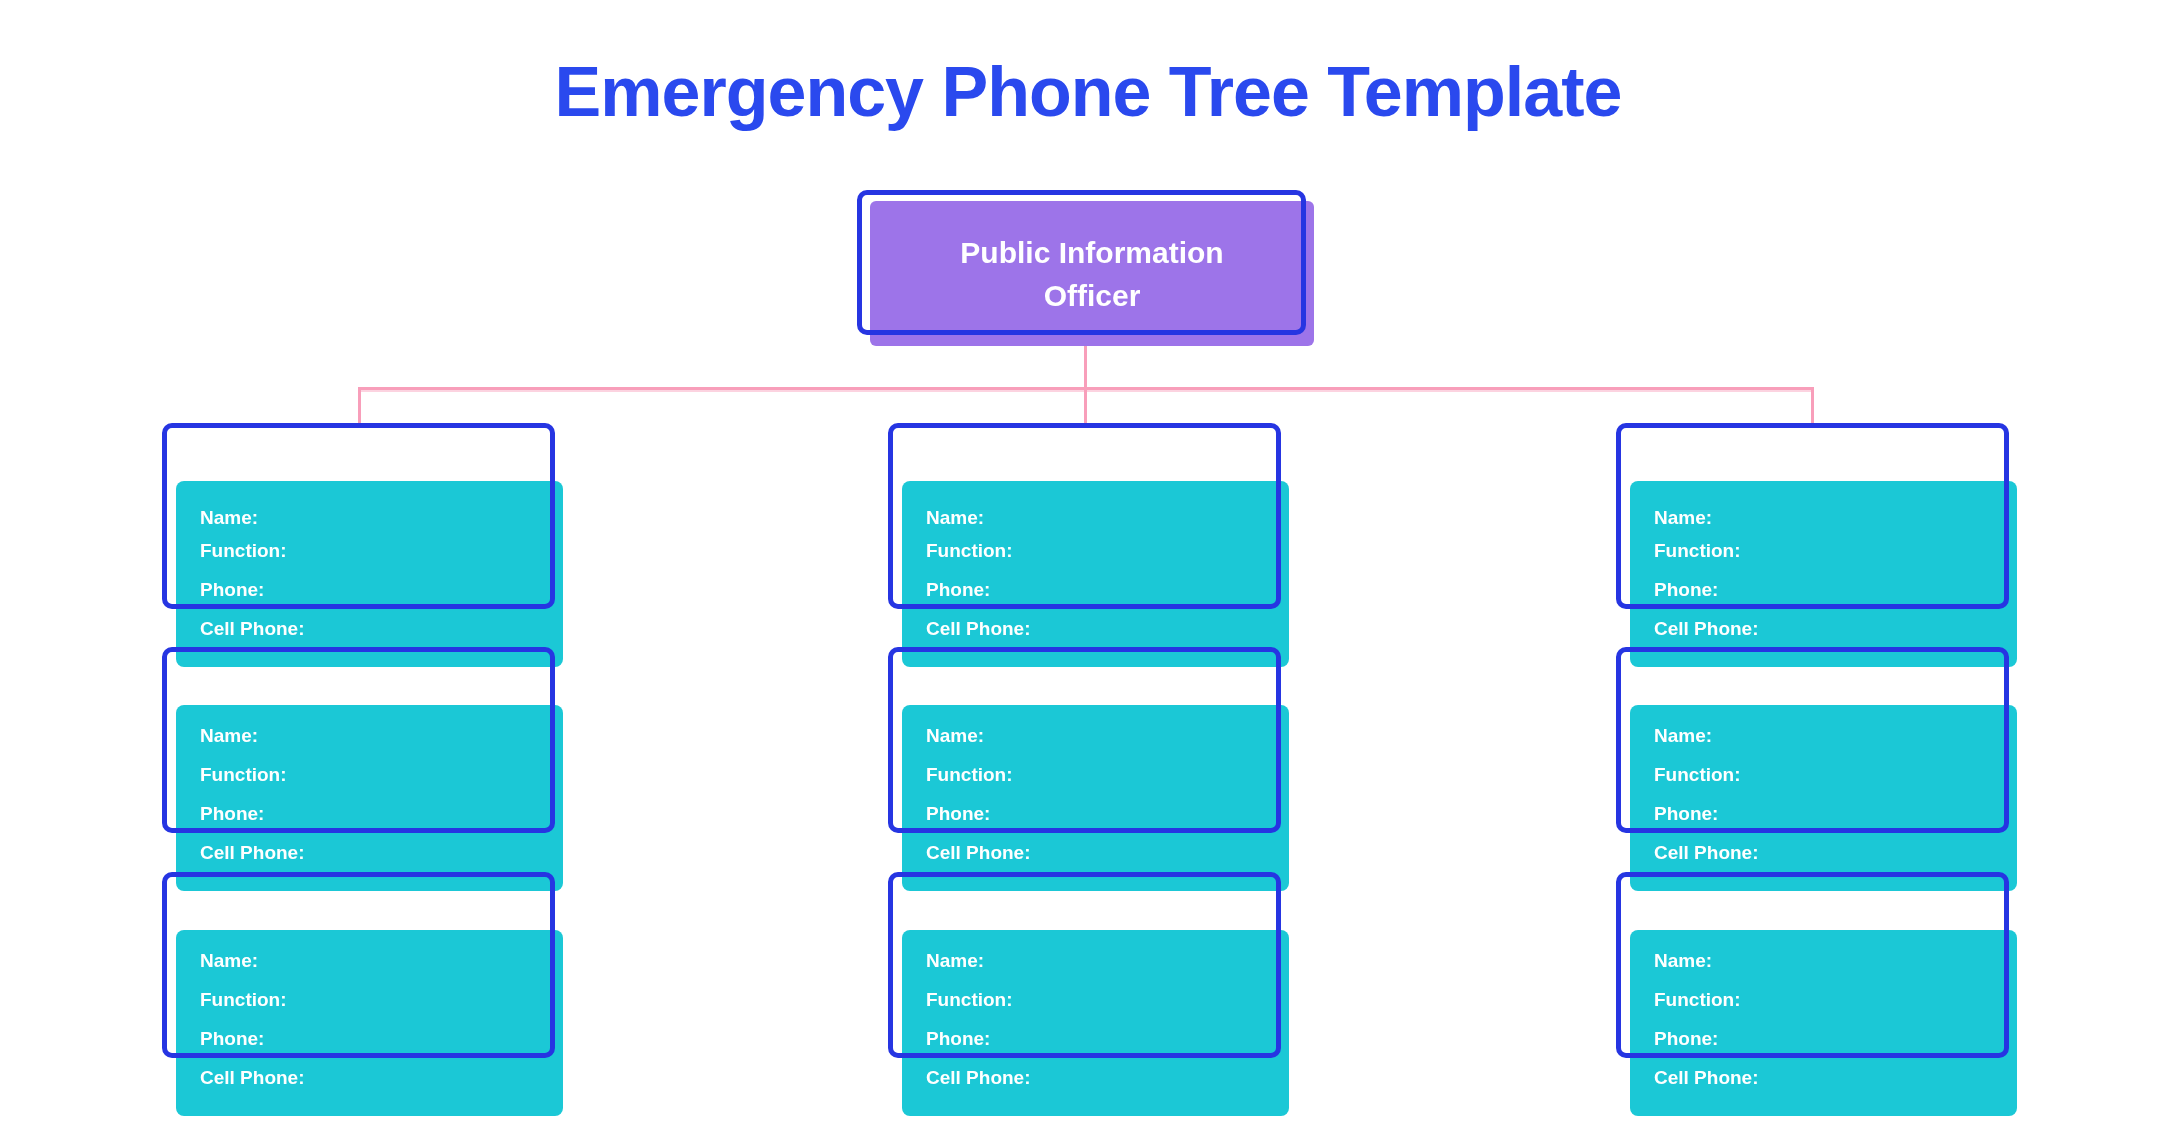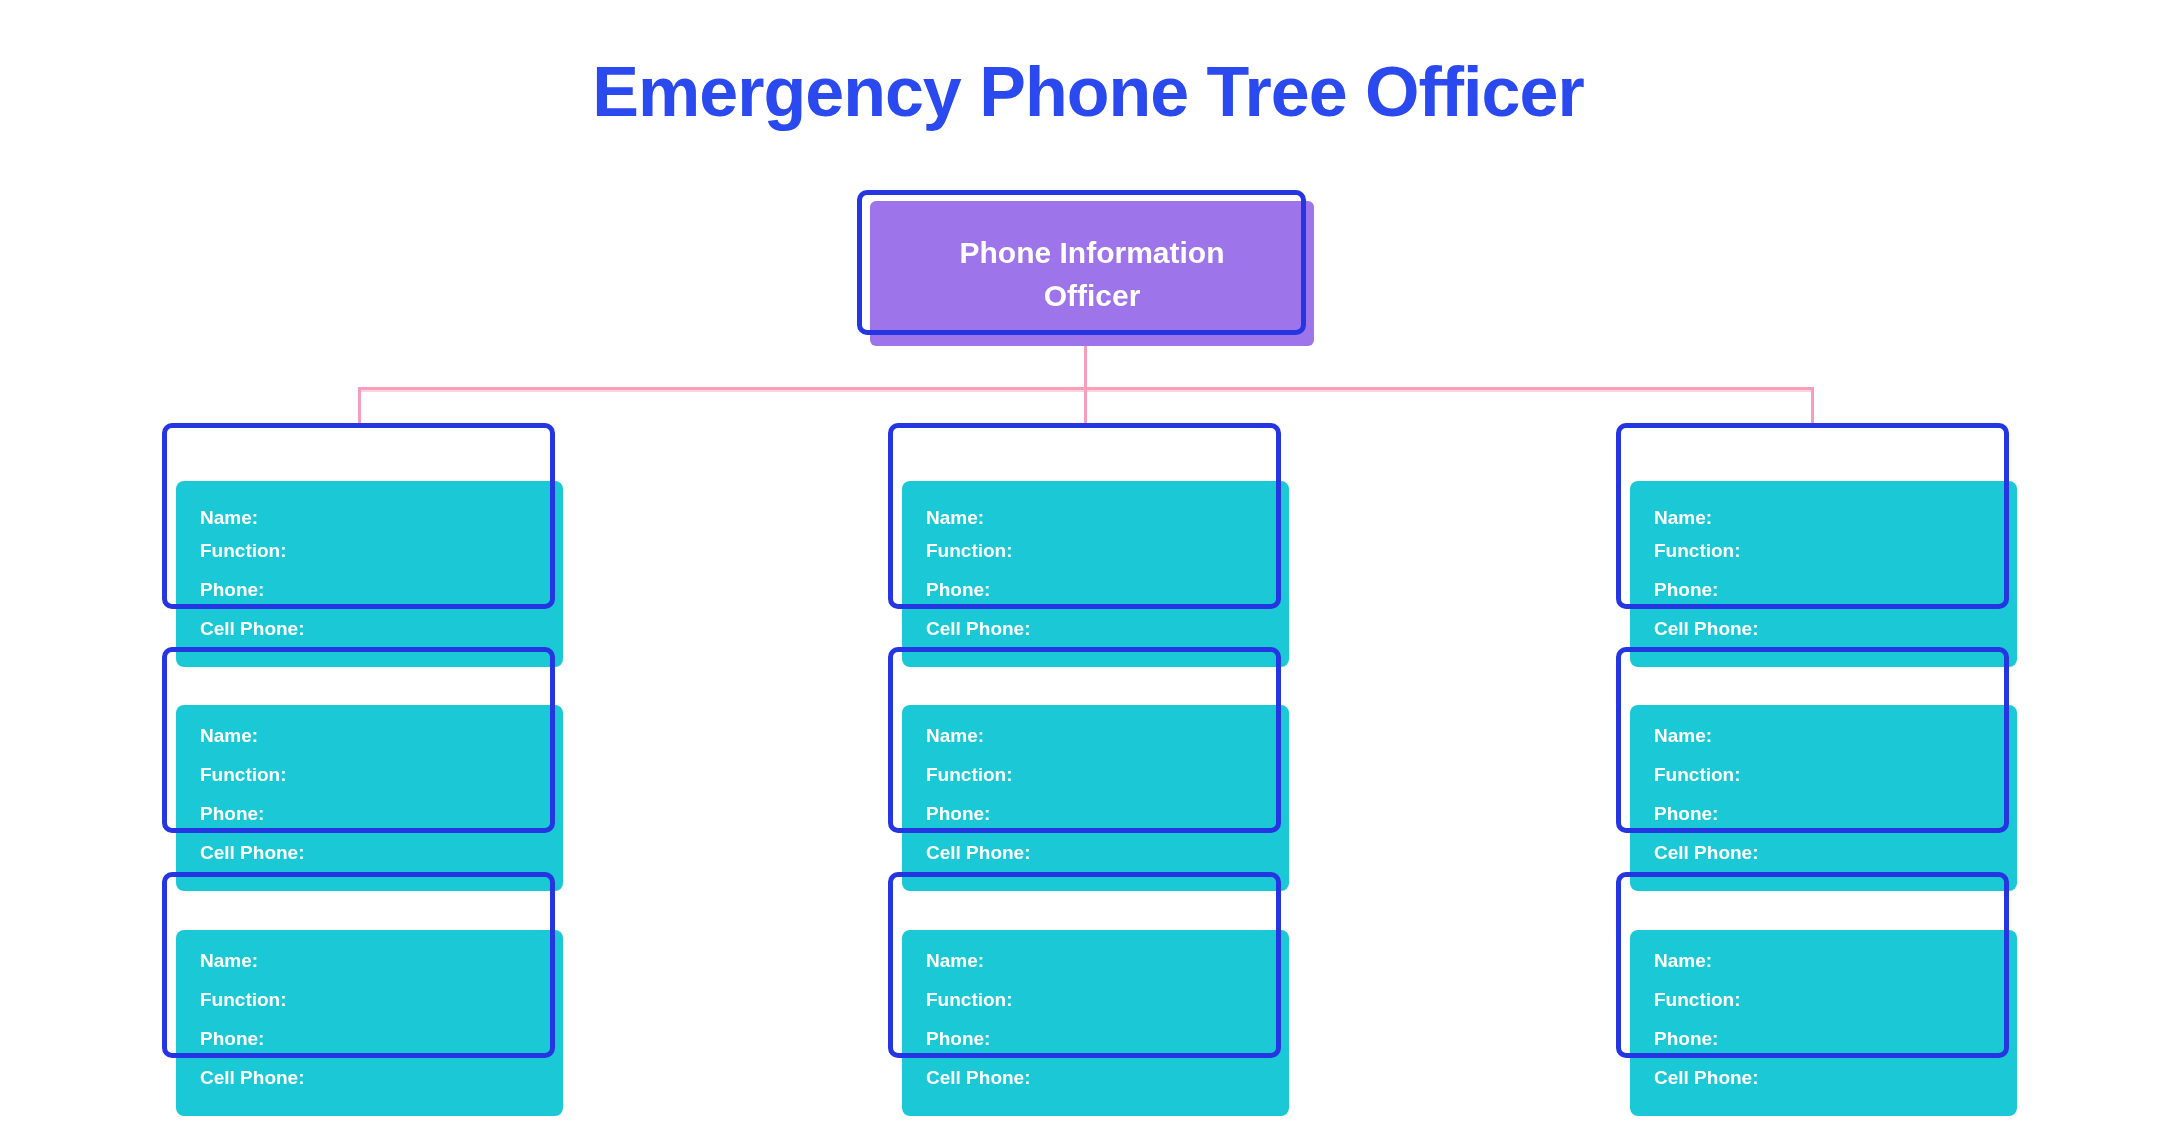--- a/index.html
+++ b/index.html
@@ -73,35 +73,35 @@
     color:var(--text-white);
     font-size:19px;font-weight:700;line-height:22px;
   }
   .row1 .node-line:first-child{margin-top:6px;margin-bottom:-6px;}
 </style>
 </head>
 <body>
 
 <div class="canvas">
 
-  <h1 class="page-title">Emergency Phone Tree Officer</h1>
+  <h1 class="page-title">Emergency Phone Tree Template</h1>
 
   <div class="conn conn-v" style="left:1084px;top:342px;height:84px;"></div>
   <div class="conn conn-h" style="left:359px;top:387px;width:1455px;"></div>
   <div class="conn conn-v" style="left:358px;top:387px;height:40px;"></div>
   <div class="conn conn-v" style="left:1811px;top:387px;height:40px;"></div>
   <div class="conn conn-v" style="left:358px;top:615px;height:36px;"></div>
   <div class="conn conn-v" style="left:1084px;top:615px;height:36px;"></div>
   <div class="conn conn-v" style="left:1811px;top:615px;height:36px;"></div>
   <div class="conn conn-v" style="left:358px;top:840px;height:36px;"></div>
   <div class="conn conn-v" style="left:1084px;top:840px;height:36px;"></div>
   <div class="conn conn-v" style="left:1811px;top:840px;height:36px;"></div>
 
   <div class="root-node">
-    <div class="root-fill">Phone Information
+    <div class="root-fill">Public Information
 Officer</div>
     <div class="root-outline"></div>
   </div>
 
   <div class="node row1" style="left:162px;top:423px;">
     <div class="node-fill">
       <div class="node-line">Name:</div>
       <div class="node-line">Function:</div>
       <div class="node-line">Phone:</div>
       <div class="node-line">Cell Phone:</div>

